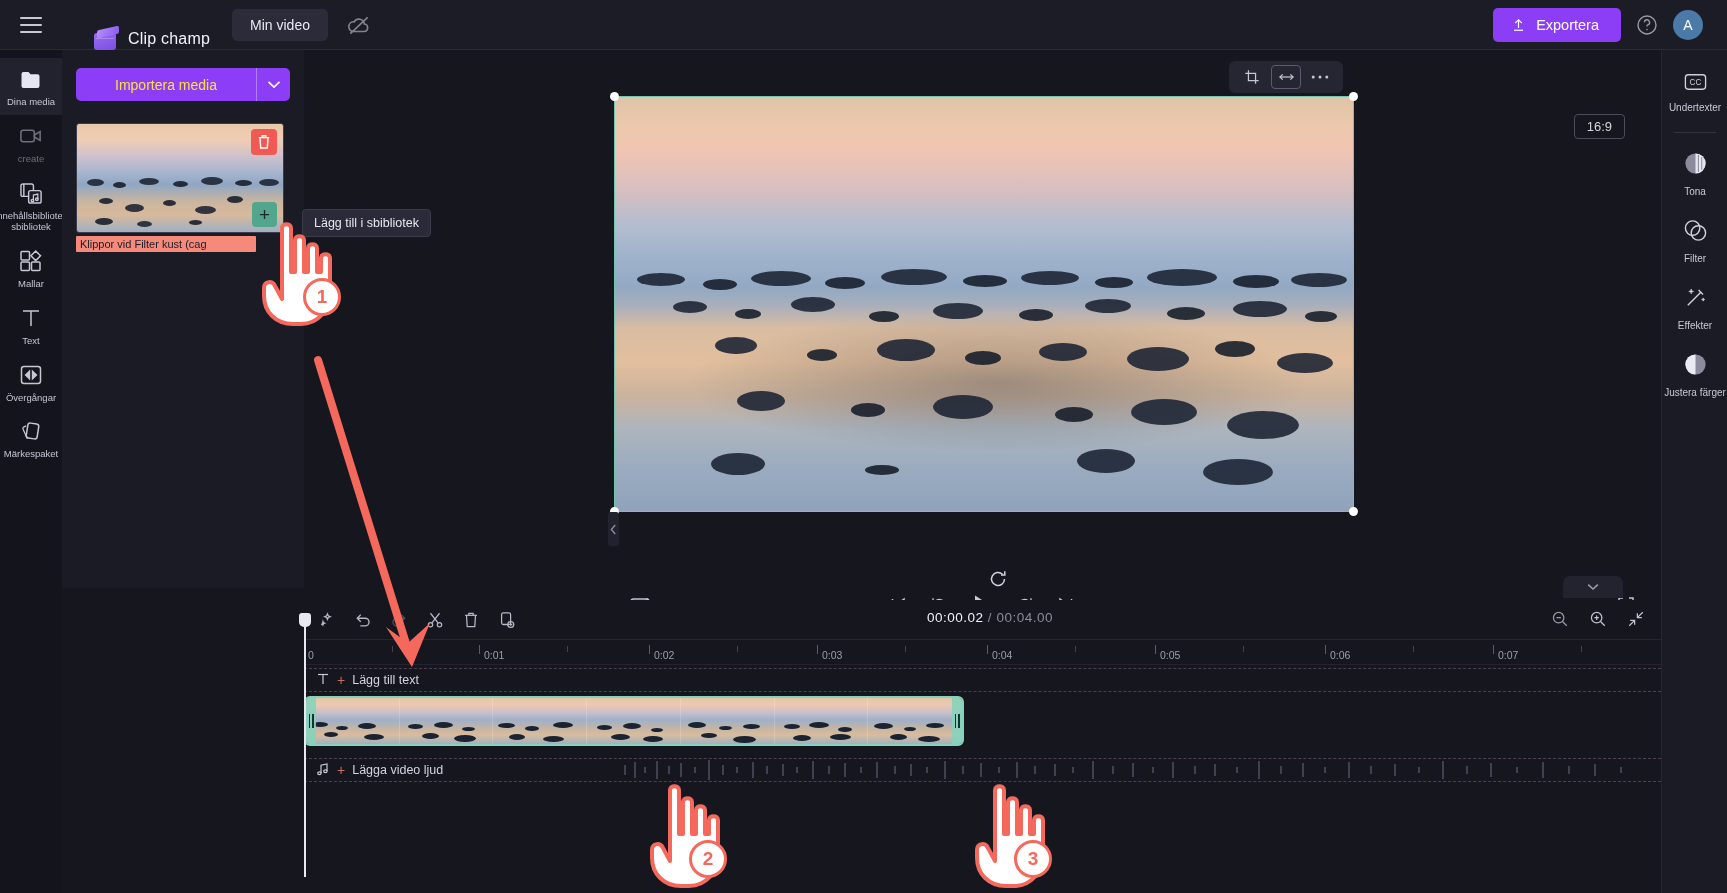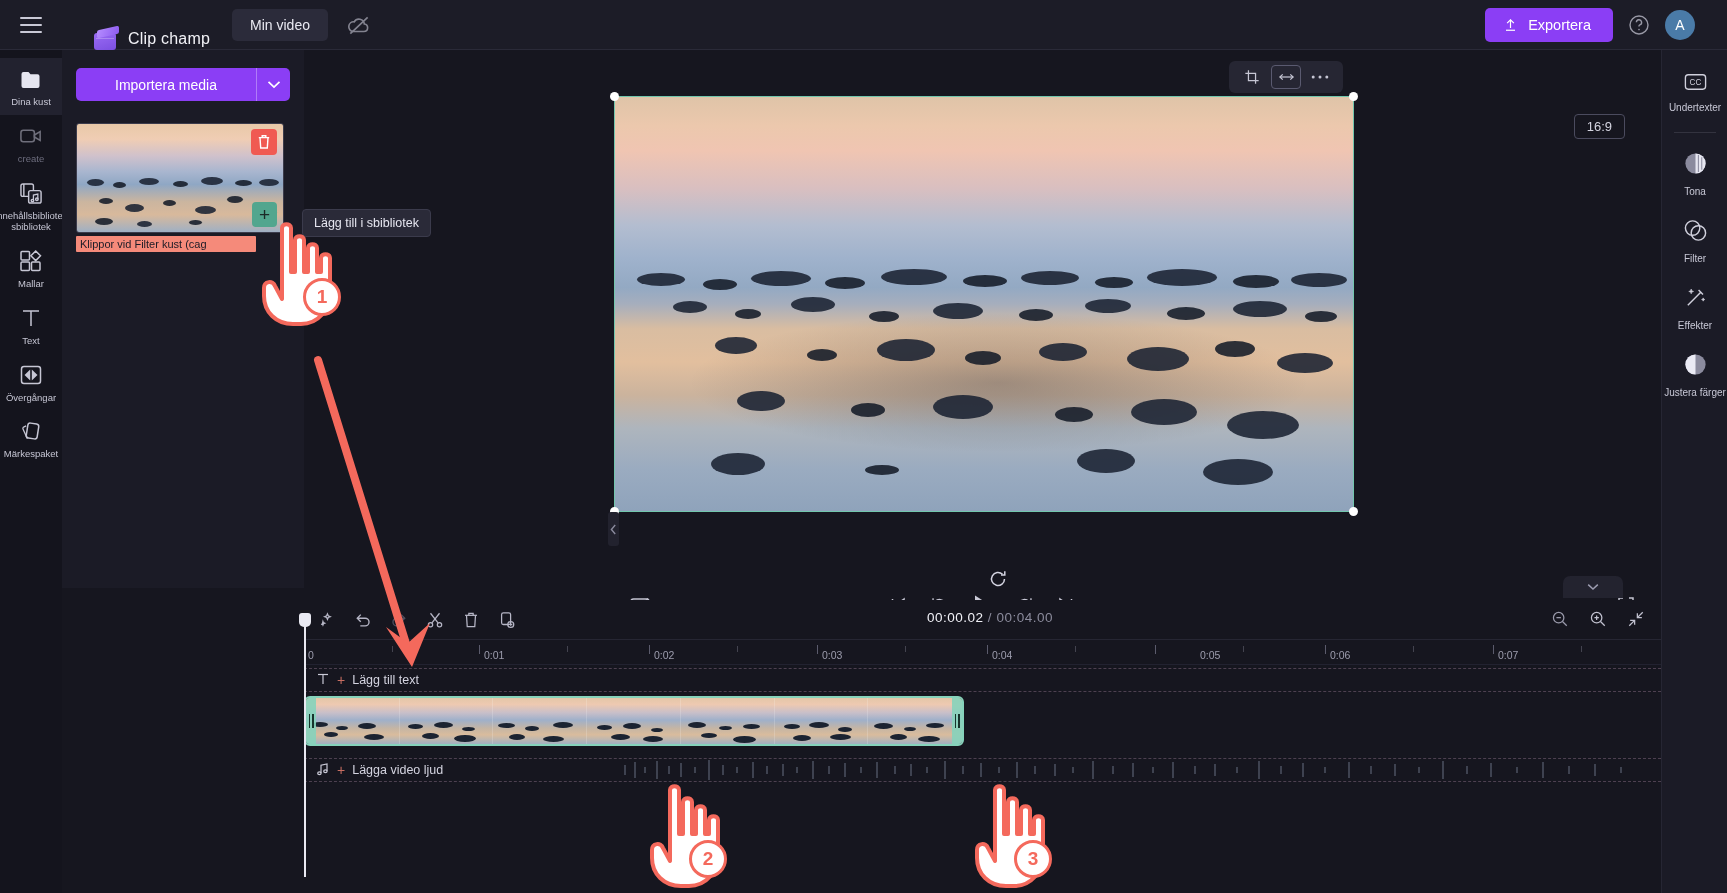--- a/index.html
+++ b/index.html
@@ -29,21 +29,21 @@
     background: linear-gradient(110deg,#b58cff,#8d5bf0); border-radius: 2px;
     transform: skewY(-12deg); }
   .brand-logo .st { position:absolute; left:2px; top:11px; width:18px; height:1px;
     background: rgba(255,255,255,0.25);}
   .brand-name { font-size: 16px; color: #f2f2f7; letter-spacing: .2px; }
   .proj-btn {
     margin-left: 22px; padding: 8px 18px; border-radius: 5px;
     background: #2b2b3a; color: #e9e9f2; font-size: 14px; cursor: pointer;
   }
   .cloud-off { margin-left: 18px; width: 26px; height: 26px; opacity: .62; cursor:pointer; }
-  .top-right { margin-left: auto; display: flex; align-items: center; gap: 14px; padding-right: 32px; }
+  .top-right { margin-left: auto; display: flex; align-items: center; gap: 14px; padding-right: 24px; }
   .export-btn {
     display: flex; align-items: center; gap: 10px;
     background: #8b3ef5; color: #fff; font-size: 14.5px;
     padding: 9px 22px 9px 18px; border-radius: 5px; cursor: pointer;
   }
   .help-icon { width: 24px; height: 24px; opacity: .75; cursor: pointer; }
   .avatar {
     width: 30px; height: 30px; border-radius: 50%;
     background: #4a7ba8; color: #fff; font-size: 14px;
     display: flex; align-items: center; justify-content: center; cursor: pointer;
@@ -64,21 +64,21 @@
   .rail-item.dim svg { opacity: .55; }
   .rail-ic { width: 25px; height: 25px; display:flex; align-items:center; justify-content:center; }
 
   
   .panel {
     position: absolute; left: 62px; top: 50px; width: 242px; height: 538px;
     background: #1b1b26; padding: 18px 14px 0;
   }
   .import-row { display: flex; height: 33px; }
   .import-btn {
-    flex: 1; background: #8b3ef5; color: #ffffff; font-size: 14px;
+    flex: 1; background: #8b3ef5; color: #fde047; font-size: 14px;
     border-radius: 5px 0 0 5px; display: flex; align-items: center;
     justify-content: center; cursor: pointer;
   }
   .import-caret {
     width: 34px; background: #8b3ef5; border-radius: 0 5px 5px 0;
     border-left: 1px solid rgba(255,255,255,.32);
     display: flex; align-items: center; justify-content: center; cursor: pointer;
   }
   .media-card {
     position: relative; margin-top: 22px; width: 208px; cursor: pointer;
@@ -292,21 +292,21 @@
   </div>
 
   <div class="rail">
 
     <div class="rail-item active">
       <div class="rail-ic">
         <svg width="25" height="22" viewBox="0 0 24 22" fill="#e6e6f0">
           <path d="M2 5a2 2 0 0 1 2-2h5l2 2.3h7a2 2 0 0 1 2 2V17a2 2 0 0 1-2 2H4a2 2 0 0 1-2-2z"></path>
         </svg>
       </div>
-      <div class="ri-label">Dina kust</div>
+      <div class="ri-label">Dina media</div>
     </div>
 
     <div class="rail-item dim">
       <div class="rail-ic">
         <svg width="25" height="20" viewBox="0 0 26 20" fill="none" stroke="#b9b9c8" stroke-width="1.6">
           <rect x="2" y="4" width="14" height="12" rx="2.5"></rect>
           <path d="M16 9l6-3.5v9L16 11z"></path>
         </svg>
       </div>
       <div class="ri-label">create</div>
@@ -703,21 +703,21 @@
       <div class="tick" style="left:345px;"></div>
         <div class="tick-lb" style="left:350px;">0:02</div>
       <div class="tick minor" style="left:433px;"></div>
       <div class="tick" style="left:513px;"></div>
         <div class="tick-lb" style="left:518px;">0:03</div>
       <div class="tick minor" style="left:601px;"></div>
       <div class="tick" style="left:683px;"></div>
         <div class="tick-lb" style="left:688px;">0:04</div>
       <div class="tick minor" style="left:771px;"></div>
       <div class="tick" style="left:851px;"></div>
-        <div class="tick-lb" style="left:856px;margin-left:40px;">0:05</div>
+        <div class="tick-lb" style="left:856px;">0:05</div>
       <div class="tick minor" style="left:939px;"></div>
       <div class="tick" style="left:1021px;"></div>
         <div class="tick-lb" style="left:1026px;text-align:center;">0:06</div>
       <div class="tick minor" style="left:1109px;"></div>
       <div class="tick" style="left:1189px;"></div>
         <div class="tick-lb" style="left:1194px;">0:07</div>
       <div class="tick minor" style="left:1277px;"></div>
       <div class="playhead"></div>
     </div>
 

